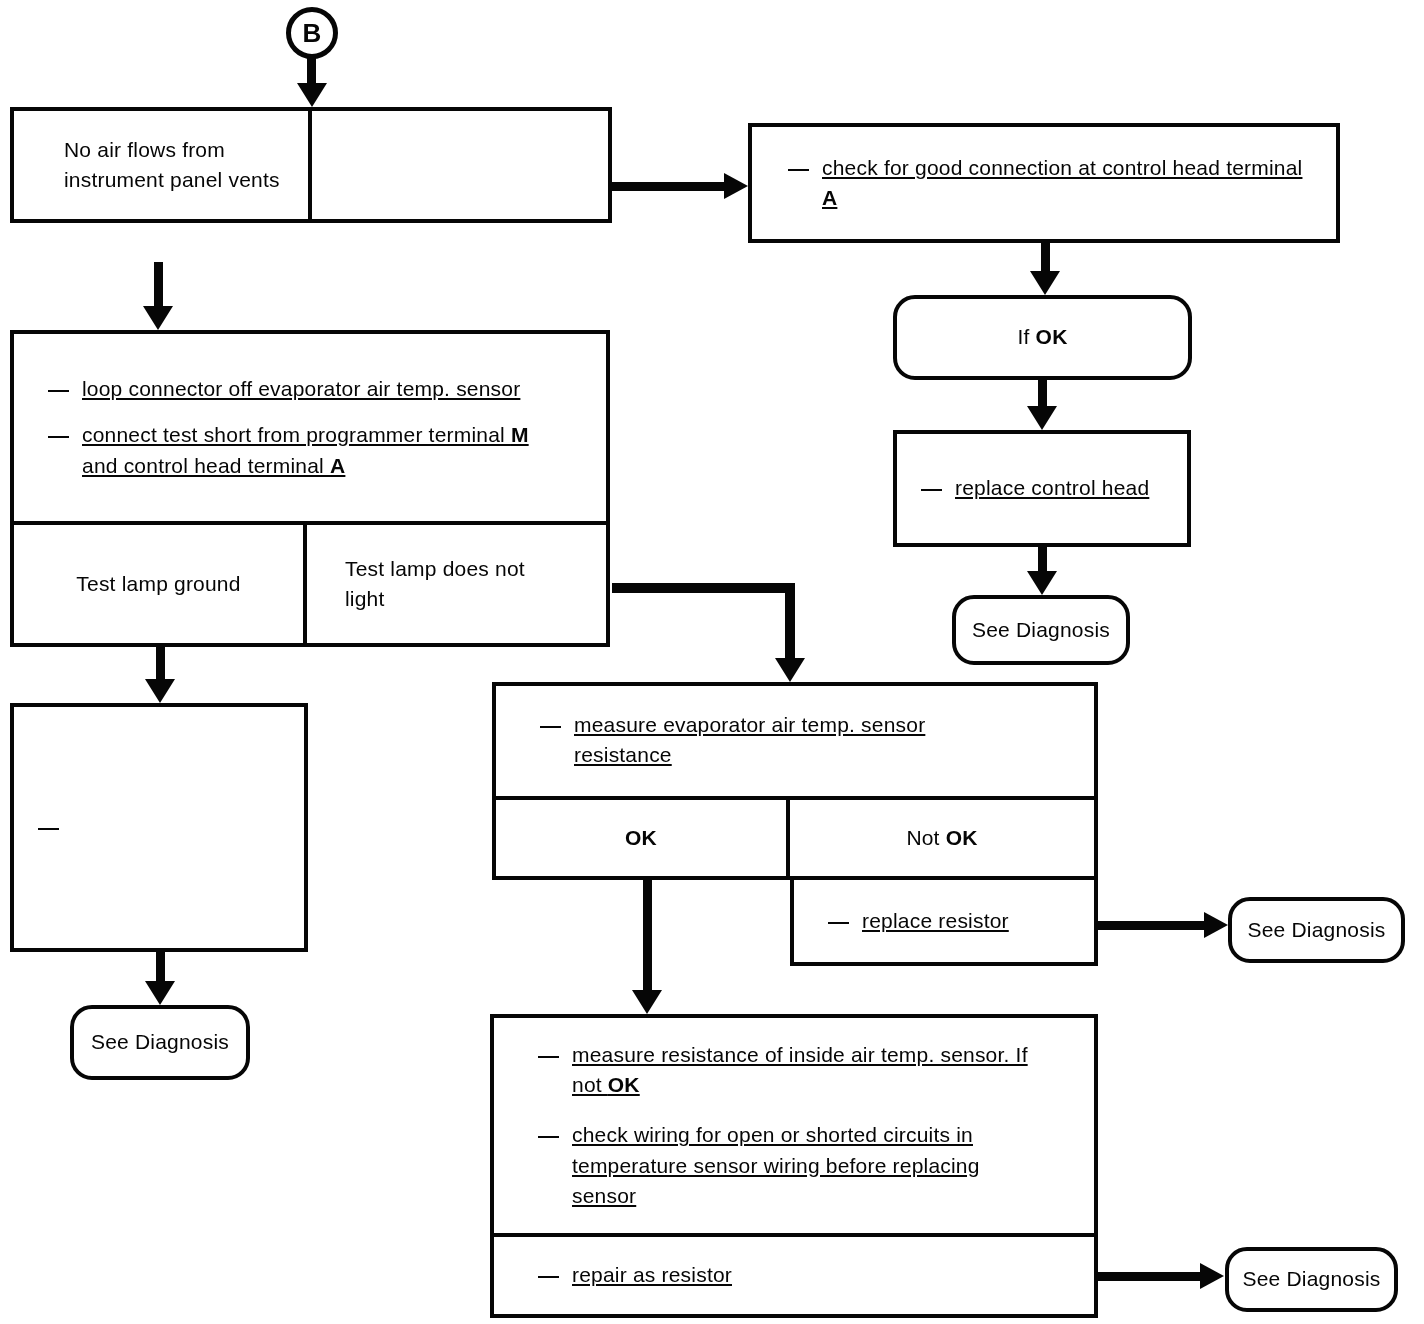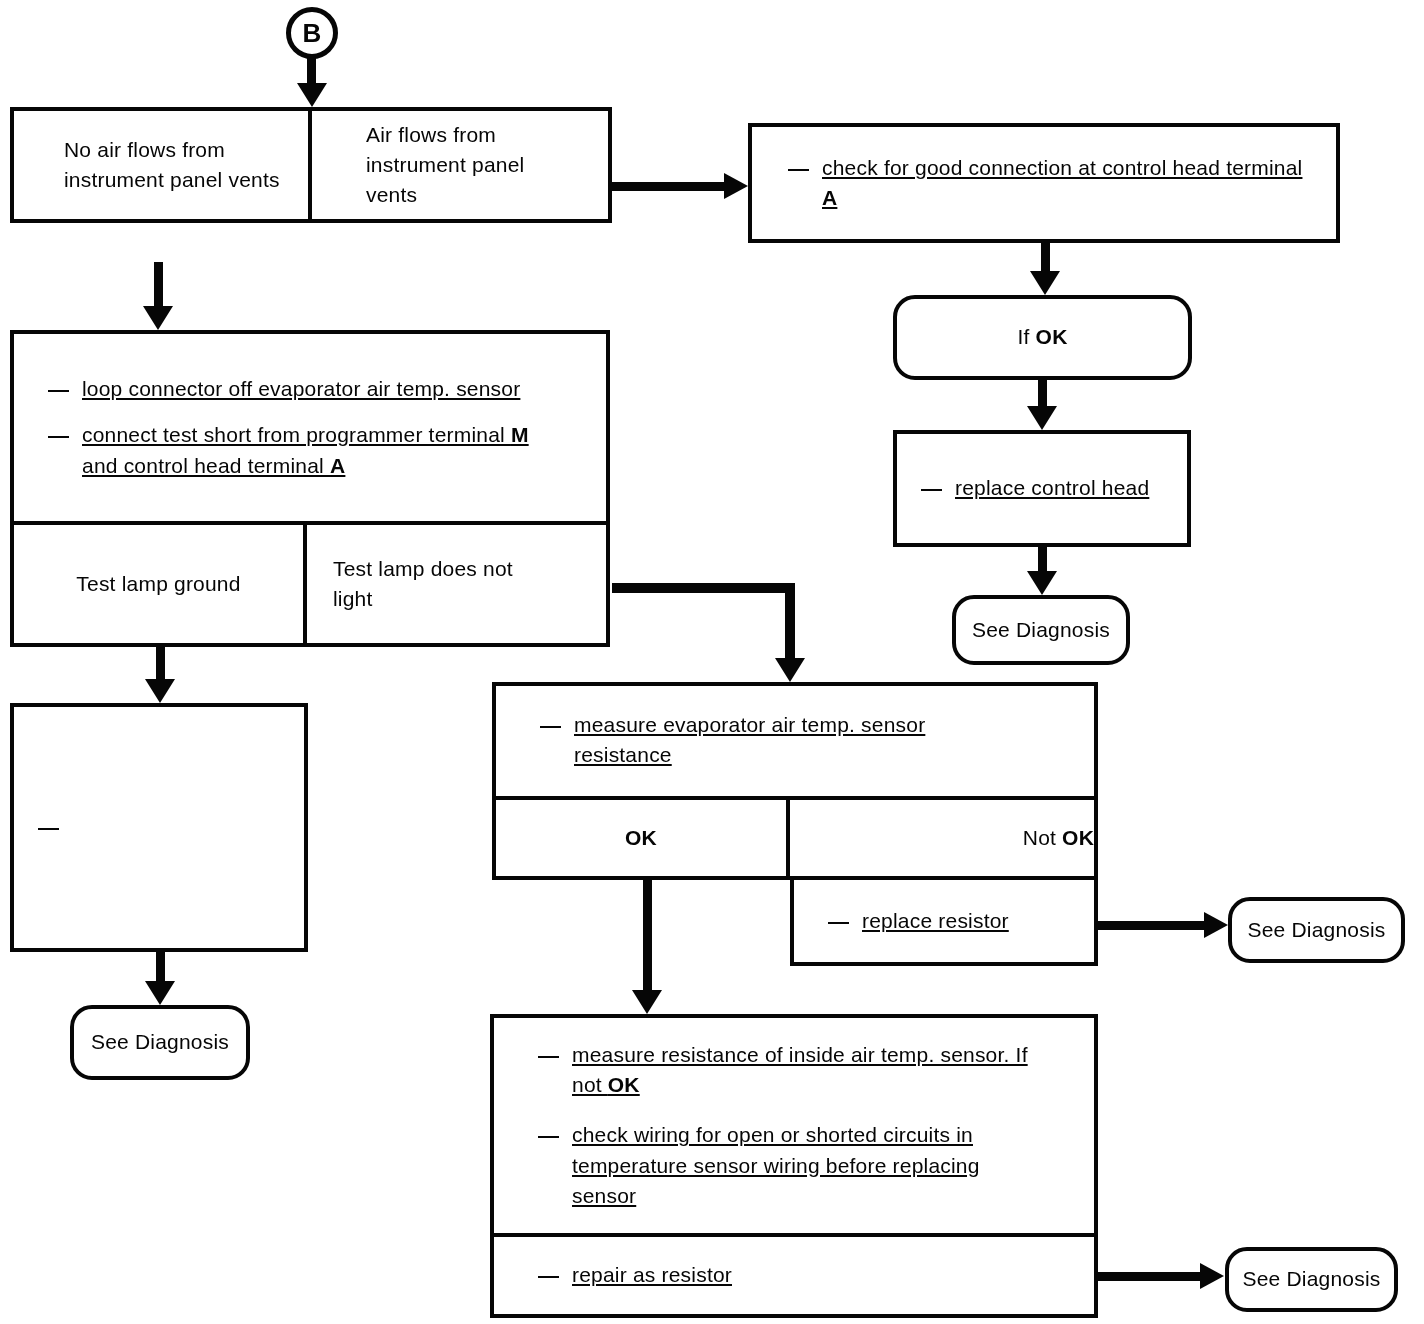--- a/index.html
+++ b/index.html
@@ -59,23 +59,20 @@
     <span>B</span>
   </div>
 
   <div class="vline" style="left:307px;top:58px;width:9px;height:28px"></div>
   <div class="head-down" style="left:297px;top:83px"></div>
 
   <div class="box cells" style="left:10px;top:107px;width:602px;height:116px">
     <div class="cell" style="width:298px;border-right:4px solid #060606;padding-left:50px;padding-right:14px">
       <span>No air flows from instrument panel vents</span>
     </div>
-    <div class="cell" style="flex:1;padding-left:54px;padding-right:60px">
-      <span>Air flows from instrument panel vents</span>
-    </div>
   </div>
 
   <div class="hline" style="left:612px;top:182px;width:114px;height:9px"></div>
   <div class="head-right" style="left:724px;top:173px"></div>
 
   <div class="box vcenter" style="left:748px;top:123px;width:592px;height:120px;padding-left:36px;padding-right:26px">
     <div class="item">
       <span class="dash">—</span>
       <span class="it"><span>check for good connection at control head terminal </span><span class="b">A</span></span>
     </div>
@@ -116,21 +113,21 @@
     <div class="item">
       <span class="dash">—</span>
       <span class="it"><span>connect test short from programmer terminal </span><span class="b">M</span><span> and control head terminal </span><span class="b">A</span></span>
     </div>
   </div>
 
   <div class="box cells" style="left:10px;top:521px;width:600px;height:126px">
     <div class="cell" style="width:293px;border-right:4px solid #060606;justify-content:center">
       <span>Test lamp ground</span>
     </div>
-    <div class="cell" style="flex:1;padding-left:26px;padding-right:62px">
+    <div class="cell" style="flex:1;padding-left:38px;padding-right:62px">
       <span>Test lamp does not light</span>
     </div>
   </div>
 
   <div class="vline" style="left:156px;top:647px;width:9px;height:37px"></div>
   <div class="head-down" style="left:145px;top:679px"></div>
 
   <div class="box vcenter" style="left:10px;top:703px;width:298px;height:249px;padding-left:24px;padding-right:14px">
     <div class="item">
       <span class="dash">—</span>
@@ -152,21 +149,21 @@
     <div class="item">
       <span class="dash">—</span>
       <span class="it"><span>measure evaporator air temp. sensor resistance</span></span>
     </div>
   </div>
 
   <div class="box cells" style="left:492px;top:796px;width:606px;height:84px">
     <div class="cell" style="width:294px;border-right:4px solid #060606;justify-content:center">
       <span class="b">OK</span>
     </div>
-    <div class="cell" style="flex:1;justify-content:flex-end">
+    <div class="cell" style="flex:1;justify-content:center">
       <span><span>Not </span><span class="b">OK</span></span>
     </div>
   </div>
 
   <div class="box vcenter" style="left:790px;top:876px;width:308px;height:90px;padding-left:34px;padding-right:10px">
     <div class="item">
       <span class="dash">—</span>
       <span class="it"><span>replace resistor</span></span>
     </div>
   </div>

